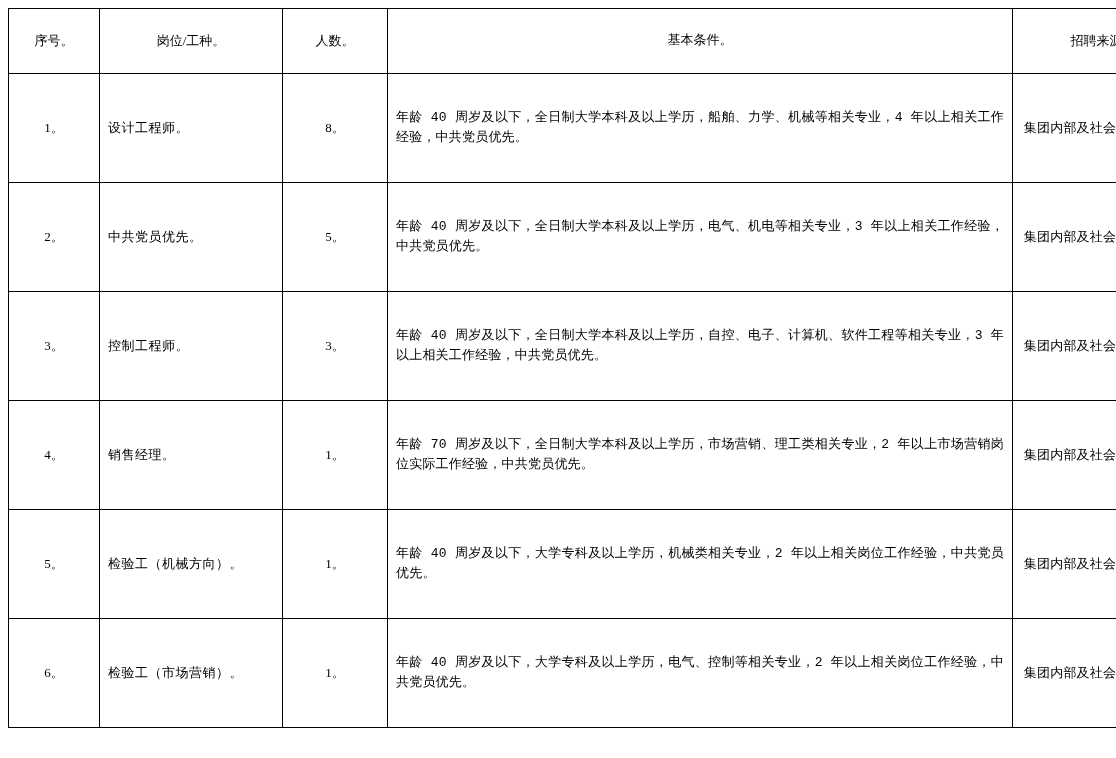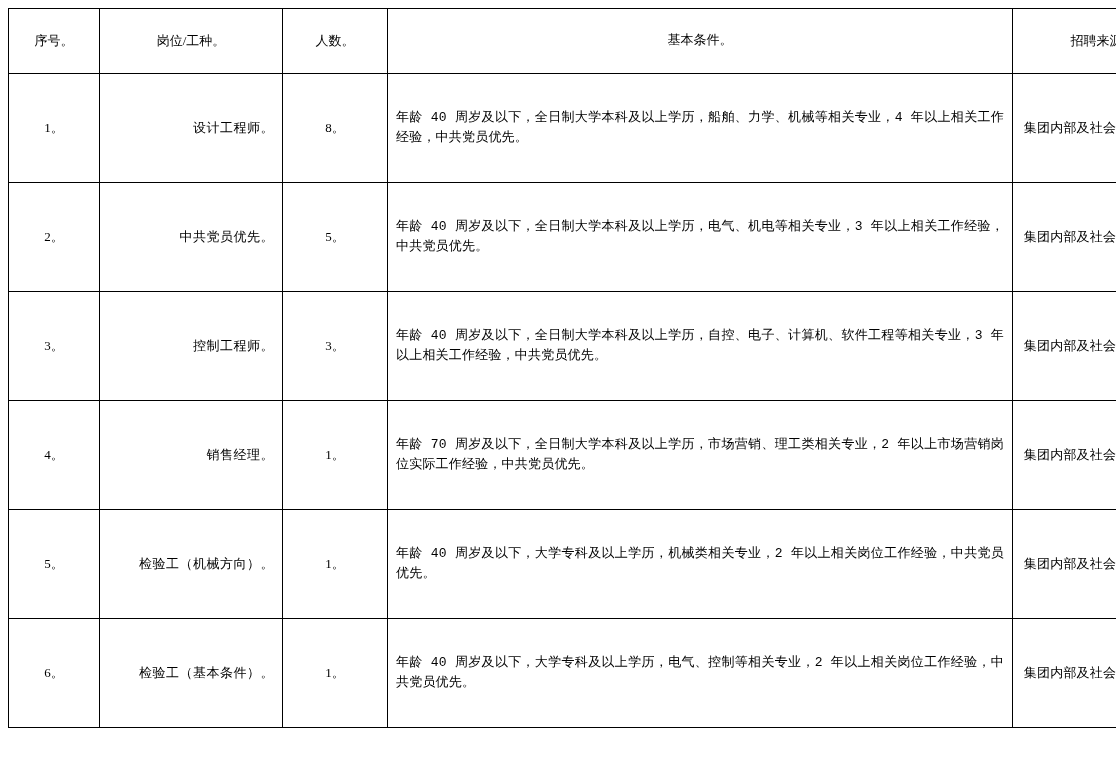--- a/index.html
+++ b/index.html
@@ -27,21 +27,21 @@
     table-layout: fixed;
   }
   table.job-table td {
     border: 1px solid #000000;
     vertical-align: middle;
     padding: 6px 8px;
     font-size: 13px;
     line-height: 1.55;
   }
   .col-no     { width: 74px;  text-align: center; }
-  .col-post   { width: 166px; text-align: right; }
+  .col-post   { width: 166px; text-align: left; }
   .col-num    { width: 88px;  text-align: center; }
   .col-cond   { width: 608px; text-align: left; font-family: Liberation Mono, monospace; }
   .col-source { width: 164px; text-align: center; }
 
   thead td, .header-row td {
     text-align: center;
     height: 52px;
     font-size: 17px;
   }
   .cond-text {
@@ -113,20 +113,20 @@
       <tr class="row-body">
         <td class="col-no">5。</td>
         <td class="col-post post-text">检验工（机械方向）。</td>
         <td class="col-num">1。</td>
         <td class="col-cond cond-text">年龄 40 周岁及以下，大学专科及以上学历，机械类相关专业，2 年以上相关岗位工作经验，中共党员优先。</td>
         <td class="col-source src-text">集团内部及社会公开招聘。</td>
       </tr>
 
       <tr class="row-body">
         <td class="col-no">6。</td>
-        <td class="col-post post-text">检验工（基本条件）。</td>
+        <td class="col-post post-text">检验工（市场营销）。</td>
         <td class="col-num">1。</td>
         <td class="col-cond cond-text">年龄 40 周岁及以下，大学专科及以上学历，电气、控制等相关专业，2 年以上相关岗位工作经验，中共党员优先。</td>
         <td class="col-source src-text">集团内部及社会公开招聘。</td>
       </tr>
     </tbody>
   </table>
 </div>
 
 </body></html>

